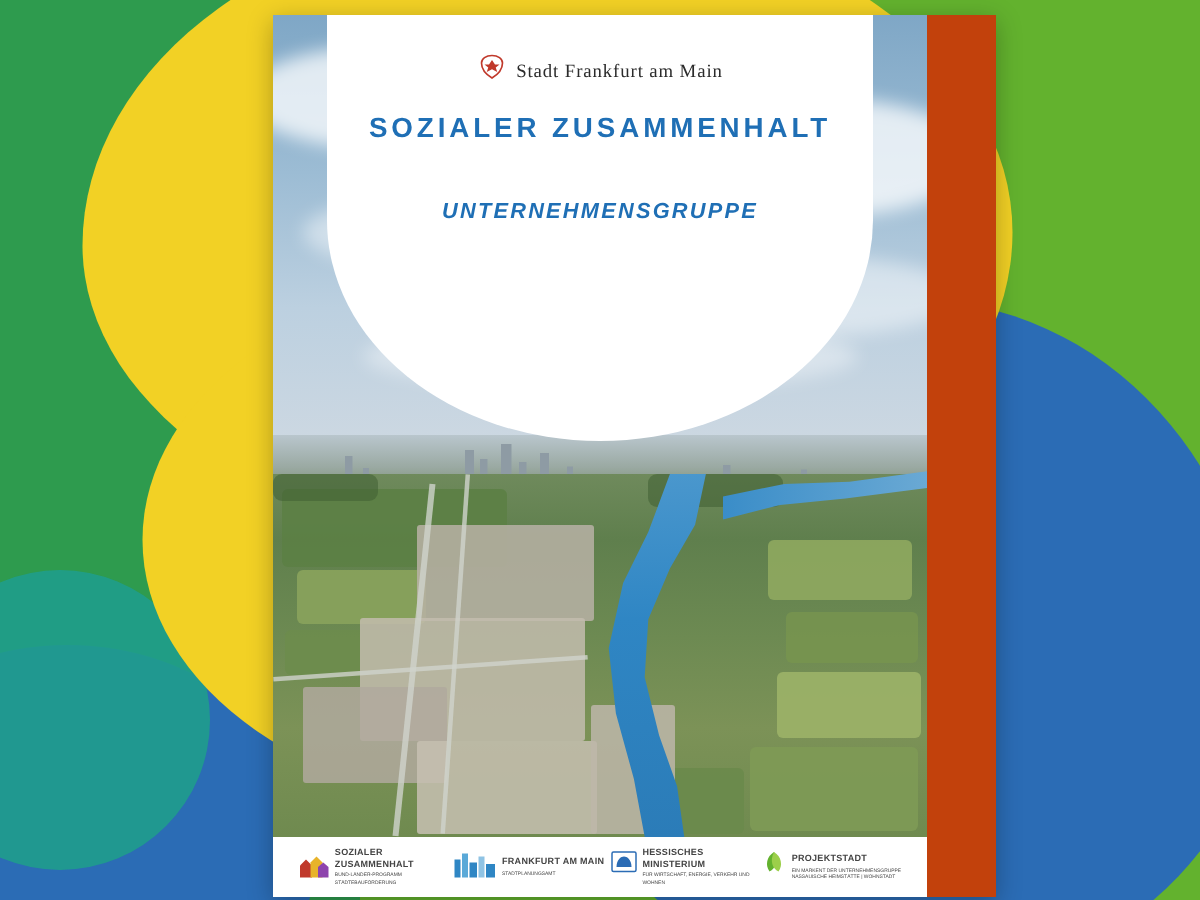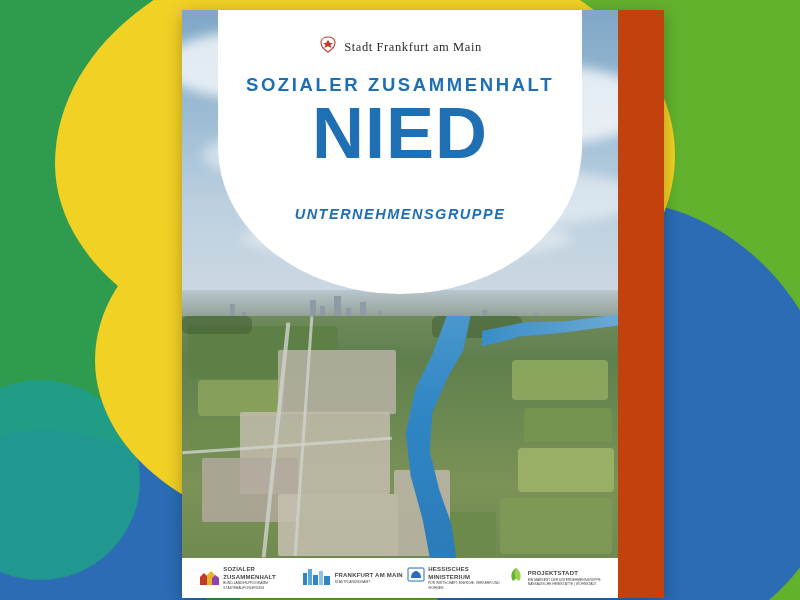--- a/index.html
+++ b/index.html
@@ -327,21 +327,20 @@
         <span class="crest-eagle">
           <svg width="20" height="22" viewBox="0 0 20 22" aria-hidden="true">
             <path d="M10 1 C6 1 3 3 3 6 C3 10 5 13 10 16 C15 13 17 10 17 6 C17 3 14 1 10 1 Z" fill="#ffffff" stroke="#c0392b" stroke-width="1.1"></path>
             <path d="M10 4 L12 7 L15 7 L12.5 9 L13.5 12 L10 10.2 L6.5 12 L7.5 9 L5 7 L8 7 Z" fill="#c0392b"></path>
           </svg>
         </span>
         <span class="crest-label">Stadt Frankfurt am Main</span>
       </div>
 
       <div class="kicker">SOZIALER ZUSAMMENHALT</div>
-      <div class="bigtitle">NIED</div>
       <div class="subtitle">
         <br>
         <span>UNTERNEHMENSGRUPPE</span>
       </div>
     </div>
 
     <div class="logo-strip">
 
       <div class="logo">
         <span class="logo-mark">

